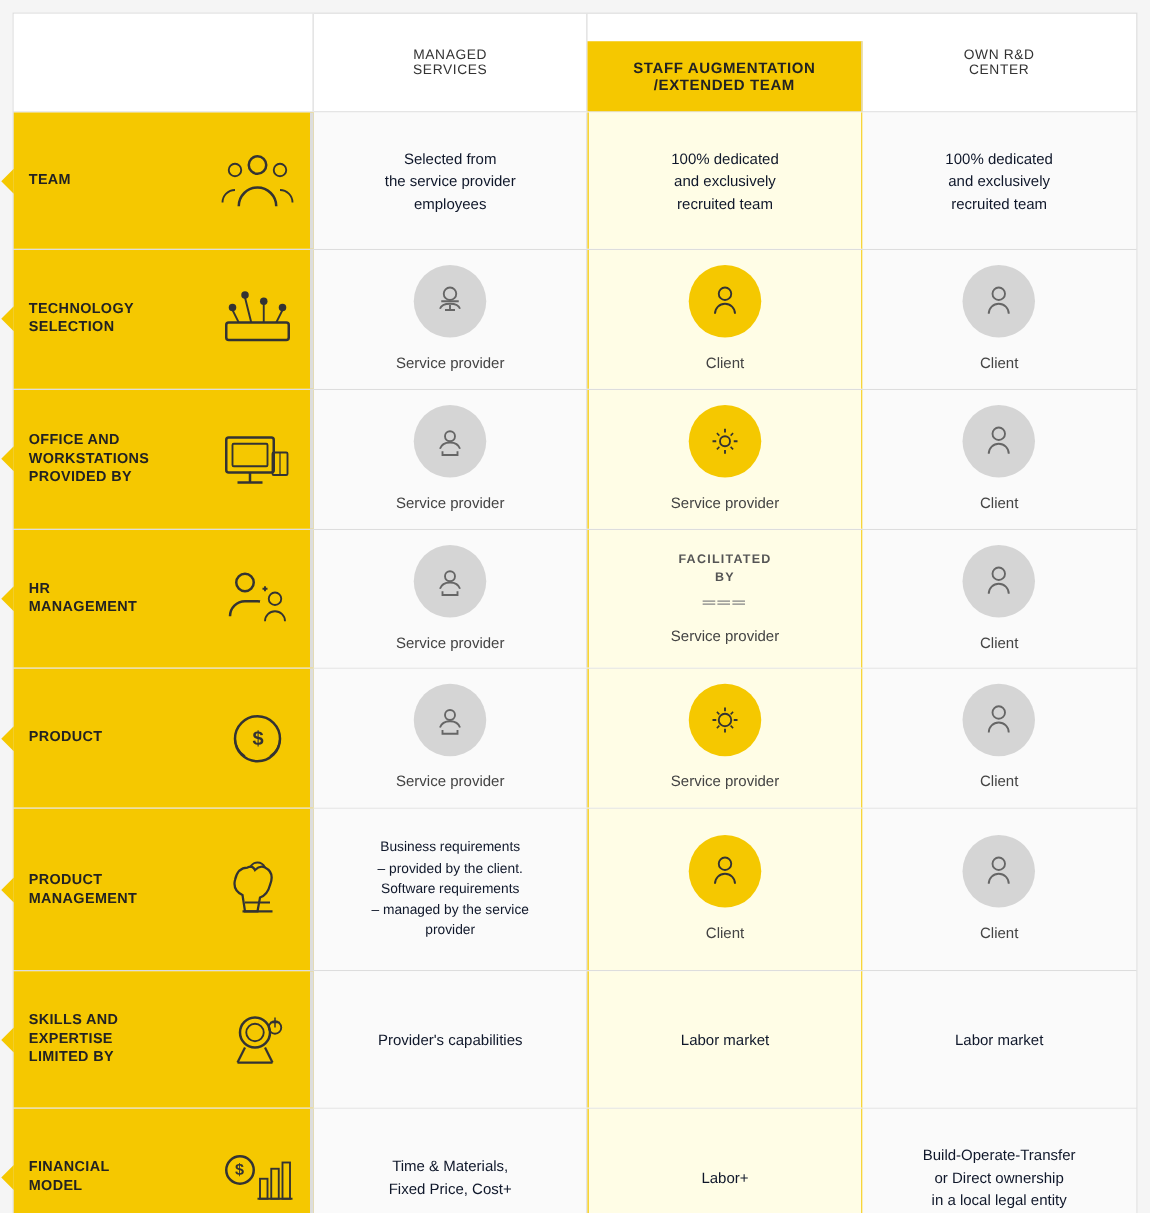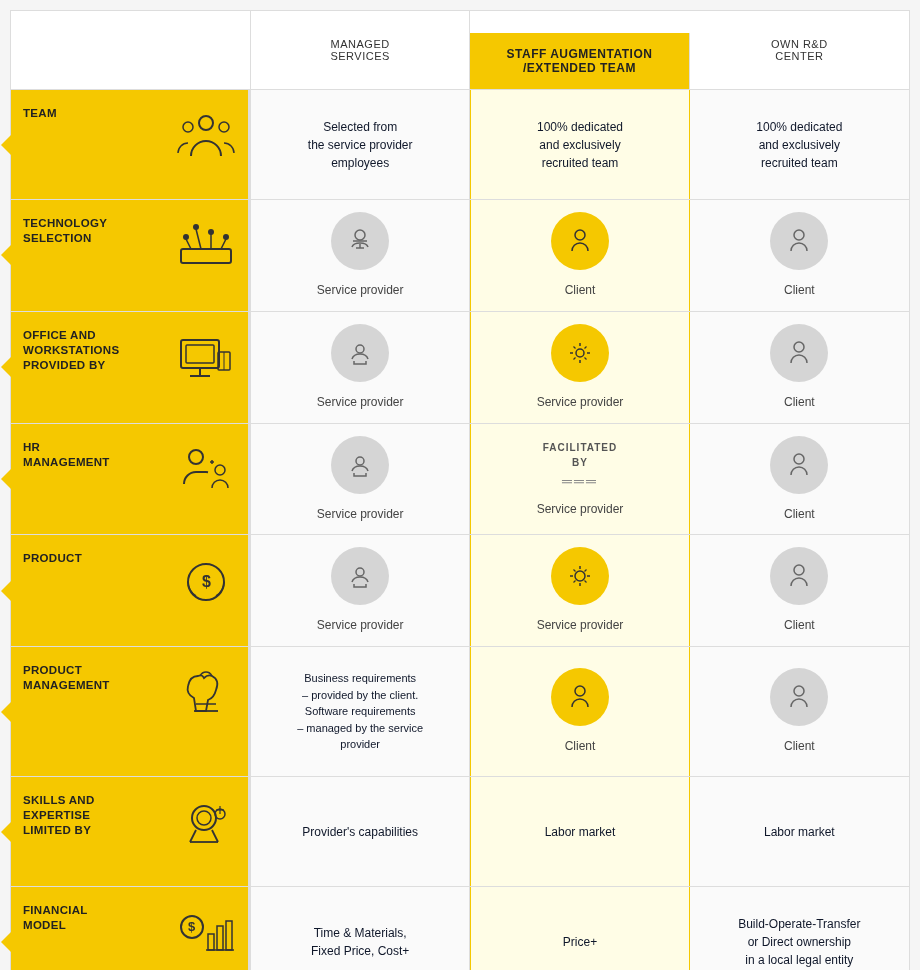--- a/index.html
+++ b/index.html
@@ -49,21 +49,21 @@
       grid-template-columns: 240px 1fr 1fr 1fr;
       border-bottom: 1px solid #ddd;
       min-height: 110px;
     }
     .data-row:last-child { border-bottom: none; }
     .label-cell {
       background: #f5c800;
       padding: 16px 12px;
       display: flex;
       flex-direction: row;
-      align-items: flex-start;
+      align-items: center;
       justify-content: space-between;
       border-right: 3px solid #ddd;
       position: relative;
       gap: 16px;
     }
     .label-arrow {
       position: absolute;
       left: -10px;
       top: 50%;
       transform: translateY(-50%);
@@ -470,21 +470,21 @@
           <rect x="50" y="15" width="6" height="29" stroke="#333" stroke-width="1.5" fill="none"></rect>
           <line x1="30" y1="44" x2="58" y2="44" stroke="#333" stroke-width="1.5"></line>
         </svg>
       </div>
     </div>
     <div class="content-cell">
       <span class="text-only" style="white-space:pre-line;">Time &amp; Materials,
 Fixed Price, Cost+</span>
     </div>
     <div class="content-cell highlight">
-      <span class="text-only">Price+</span>
+      <span class="text-only">Labor+</span>
     </div>
     <div class="content-cell">
       <span class="text-only" style="white-space:pre-line;">Build-Operate-Transfer
 or Direct ownership
 in a local legal entity</span>
     </div>
   </div>
 
 </div>
 

